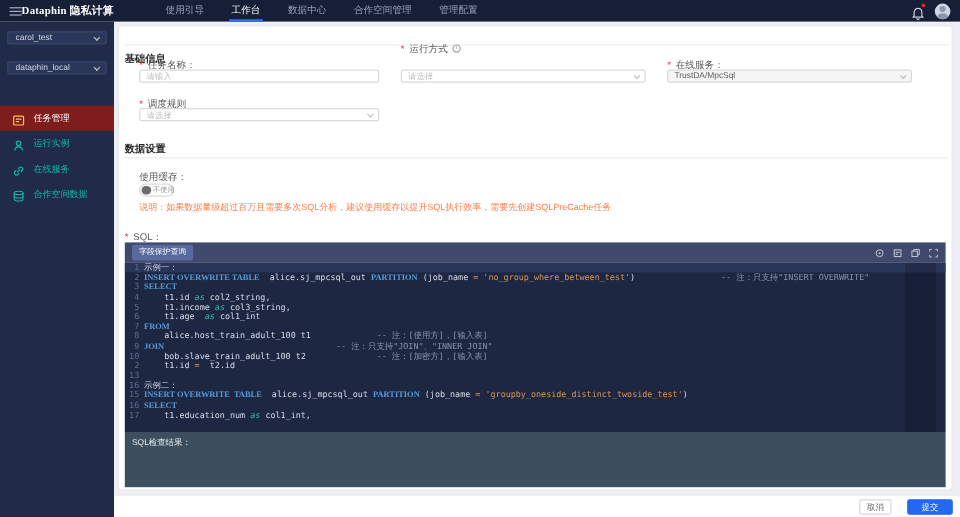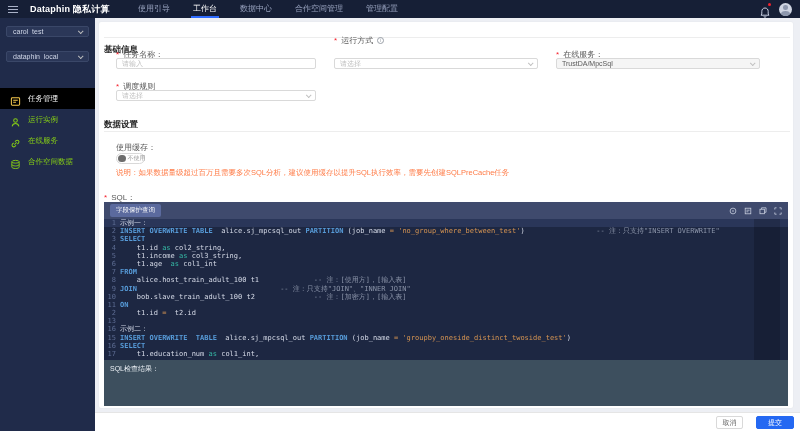--- a/index.html
+++ b/index.html
@@ -3,39 +3,39 @@
 <meta charset="utf-8">
 <style>
   * { margin:0; padding:0; box-sizing:border-box; }
   html,body { width:800px; height:431px; overflow:hidden; }
   body { font-family:"Liberation Sans",sans-serif; background:#edeff4; position:relative; }
 
   
   .topbar { position:absolute; left:0; top:0; width:800px; height:18px; background:#161f36; display:flex; align-items:center; z-index:5; }
   .burger { width:10px; height:7px; margin-left:8px; display:flex; flex-direction:column; justify-content:space-between; cursor:pointer; }
   .burger i { display:block; height:1px; background:#aab2c8; }
-  .logo { color:#ffffff; font-size:9px; font-weight:bold; margin-left:12px; letter-spacing:.2px; }
+  .logo { color:#ffffff; font-size:9px; font-weight:bold; letter-spacing:.2px;font-family:Liberation Serif, serif; }
   .nav { position:absolute; left:138px; top:0; height:18px; display:flex; gap:23px; align-items:center; }
   .nav-item { font-size:8px; color:#97a1bd; cursor:pointer; position:relative; height:18px; line-height:18px; }
   .nav-item.active { color:#ffffff; }
   .nav-item.active::after { content:""; position:absolute; left:-2px; right:-2px; bottom:0; height:2.5px; background:#2e6bff; }
   .top-right { position:absolute; right:8px; top:0; height:18px; display:flex; align-items:center; gap:9px; }
   .bell { position:relative; width:10px; height:11px; color:#c8cfe2; cursor:pointer; }
   .bell .dot { position:absolute; right:-1px; top:-1px; width:3.5px; height:3.5px; border-radius:50%; background:#f5222d; }
   .avatar { width:13px; height:13px; border-radius:50%; background:#cfd5e2; position:relative; overflow:hidden; cursor:pointer; }
   .avatar .head { position:absolute; left:4.25px; top:2.5px; width:4.5px; height:4.5px; border-radius:50%; background:#8d97ad; }
   .avatar .bod { position:absolute; left:2px; top:8px; width:9px; height:6px; border-radius:50%; background:#8d97ad; }
 
   
   .sidebar { position:absolute; left:0; top:18px; width:95px; height:413px; background:#202b4a; z-index:4; }
   .side-select { position:absolute; left:6px; width:83px; height:11px; background:#2b3758; border:1px solid #3a4768; border-radius:2px; display:flex; align-items:center; padding:0 6px; cursor:pointer; }
   .side-select .val { font-size:7px; color:#d0d7e8; flex:1; white-space:nowrap; overflow:hidden; }
   .menu { position:absolute; left:0; top:70px; width:95px; }
-  .menu-item { height:21px; display:flex; align-items:center; padding-left:10px; cursor:pointer; color:#84cc16; }
-  .menu-item.active { background:#000000; color:#ffffff; }
+  .menu-item { height:21px; display:flex; align-items:center; padding-left:10px; cursor:pointer; color:#14b8a6; }
+  .menu-item.active { background:#7f1d1d; color:#ffffff; }
   .menu-item .mi-icon { width:11px; height:11px; margin-right:7px; flex:none; }
   .menu-item.active .mi-icon { color:#f5c84c; }
   .menu-item .mi-label { font-size:7.5px; white-space:nowrap; }
 
   
   .card { position:absolute; left:99px; top:22px; width:694px; height:386px; background:#ffffff; border-radius:2px; box-shadow:0 0 2px rgba(0,0,0,.06); }
   .sec-title { position:absolute; font-size:8.5px; font-weight:bold; color:#262626; }
   .divider { position:absolute; left:5px; right:3px; height:1px; background:#ededed; }
   .f-label { position:absolute; font-size:8px; color:#595959; display:flex; align-items:center; gap:2px; }
   .req::before { content:"*"; color:#f5222d; margin-right:2px; font-size:8px; }
@@ -54,23 +54,23 @@
   .editor { position:absolute; left:5px; top:180px; width:684px; height:158px; }
   .ed-head { height:17px; background:#3f4a6d; display:flex; align-items:center; padding:0 6px; }
   .ed-btn { background:#5b6a9e; color:#ffffff; font-size:6.5px; padding:2px 6px; border-radius:2px; cursor:pointer; }
   .ed-icons { margin-left:auto; display:flex; gap:7px; align-items:center; color:#c7cede; }
   .ed-icons svg { cursor:pointer; display:block; }
   .ed-code { position:relative; height:141px; background:#1d2742; overflow:hidden; font-family:"DejaVu Sans Mono",monospace; font-size:7px; }
   .minimap { position:absolute; right:8px; top:0; width:26px; height:141px; background:rgba(0,0,0,.18); }
   .code-row { display:flex; height:8.2px; line-height:8.2px; white-space:pre; }
   .code-row.current { background:#2a3659; }
   .gut { width:16px; text-align:right; padding-right:4px; color:#5d6c92; flex:none; }
-  .tk-kw { color:#579bd8; font-weight:bold; }
+  .tk-kw { color:#579bd8; font-weight:bold;font-family:Liberation Serif, serif; }
   .tk-id { color:#d6dbe8; }
-  .tk-as { color:#35b8a5; }
+  .tk-as { color:#35b8a5;font-style:italic; }
   .tk-str { color:#d79552; }
   .tk-cm { color:#8a93a8; }
   .tk-op { color:#d79552; }
   .tk-txt { color:#cfd5e4; }
   .result { position:absolute; left:5px; top:338px; width:684px; height:46px; background:#3d4f5e; }
   .result .r-label { font-size:7px; color:#e9eef3; padding:4px 0 0 6px; }
 
   
   .footer { position:absolute; left:95px; top:412px; width:705px; height:19px; background:#ffffff; border-top:1px solid #e5e5e5; }
   .btn { position:absolute; top:3px; height:13px; border-radius:2px; font-size:7px; display:flex; align-items:center; justify-content:center; cursor:pointer; }
@@ -232,21 +232,20 @@
           <div class="code-row current"><span class="gut">1</span><span class="tk-txt">示例一：</span></div>
           <div class="code-row"><span class="gut">2</span><span class="tk-kw">INSERT OVERWRITE TABLE</span><span class="tk-id">  alice.sj_mpcsql_out </span><span class="tk-kw">PARTITION</span><span class="tk-id"> (job_name </span><span class="tk-op">=</span><span class="tk-str"> 'no_group_where_between_test'</span><span class="tk-id">)</span><span class="tk-cm">                 -- 注：只支持"INSERT OVERWRITE"</span></div>
           <div class="code-row"><span class="gut">3</span><span class="tk-kw">SELECT</span></div>
           <div class="code-row"><span class="gut">4</span><span class="tk-id">    t1.id </span><span class="tk-as">as</span><span class="tk-id"> col2_string,</span></div>
           <div class="code-row"><span class="gut">5</span><span class="tk-id">    t1.income </span><span class="tk-as">as</span><span class="tk-id"> col3_string,</span></div>
           <div class="code-row"><span class="gut">6</span><span class="tk-id">    t1.age  </span><span class="tk-as">as</span><span class="tk-id"> col1_int</span></div>
           <div class="code-row"><span class="gut">7</span><span class="tk-kw">FROM</span></div>
           <div class="code-row"><span class="gut">8</span><span class="tk-id">    alice.host_train_adult_100 t1</span><span class="tk-cm">             -- 注：[使用方]，[输入表]</span></div>
           <div class="code-row"><span class="gut">9</span><span class="tk-kw">JOIN</span><span class="tk-cm">                                  -- 注：只支持"JOIN"、"INNER JOIN"</span></div>
           <div class="code-row"><span class="gut">10</span><span class="tk-id">    bob.slave_train_adult_100 t2</span><span class="tk-cm">              -- 注：[加密方]，[输入表]</span></div>
-          <div class="code-row"><span class="gut">11</span><span class="tk-kw">ON</span></div>
           <div class="code-row"><span class="gut">2</span><span class="tk-id">    t1.id </span><span class="tk-op">=</span><span class="tk-id">  t2.id</span></div>
           <div class="code-row"><span class="gut">13</span></div>
           <div class="code-row"><span class="gut">16</span><span class="tk-txt">示例二：</span></div>
           <div class="code-row"><span class="gut">15</span><span class="tk-kw">INSERT OVERWRITE  TABLE</span><span class="tk-id">  alice.sj_mpcsql_out </span><span class="tk-kw">PARTITION</span><span class="tk-id"> (job_name </span><span class="tk-op">=</span><span class="tk-str"> 'groupby_oneside_distinct_twoside_test'</span><span class="tk-id">)</span></div>
           <div class="code-row"><span class="gut">16</span><span class="tk-kw">SELECT</span></div>
           <div class="code-row"><span class="gut">17</span><span class="tk-id">    t1.education_num </span><span class="tk-as">as</span><span class="tk-id"> col1_int,</span></div>
         </div>
       <div class="minimap"></div>
     </div>
   </div>

